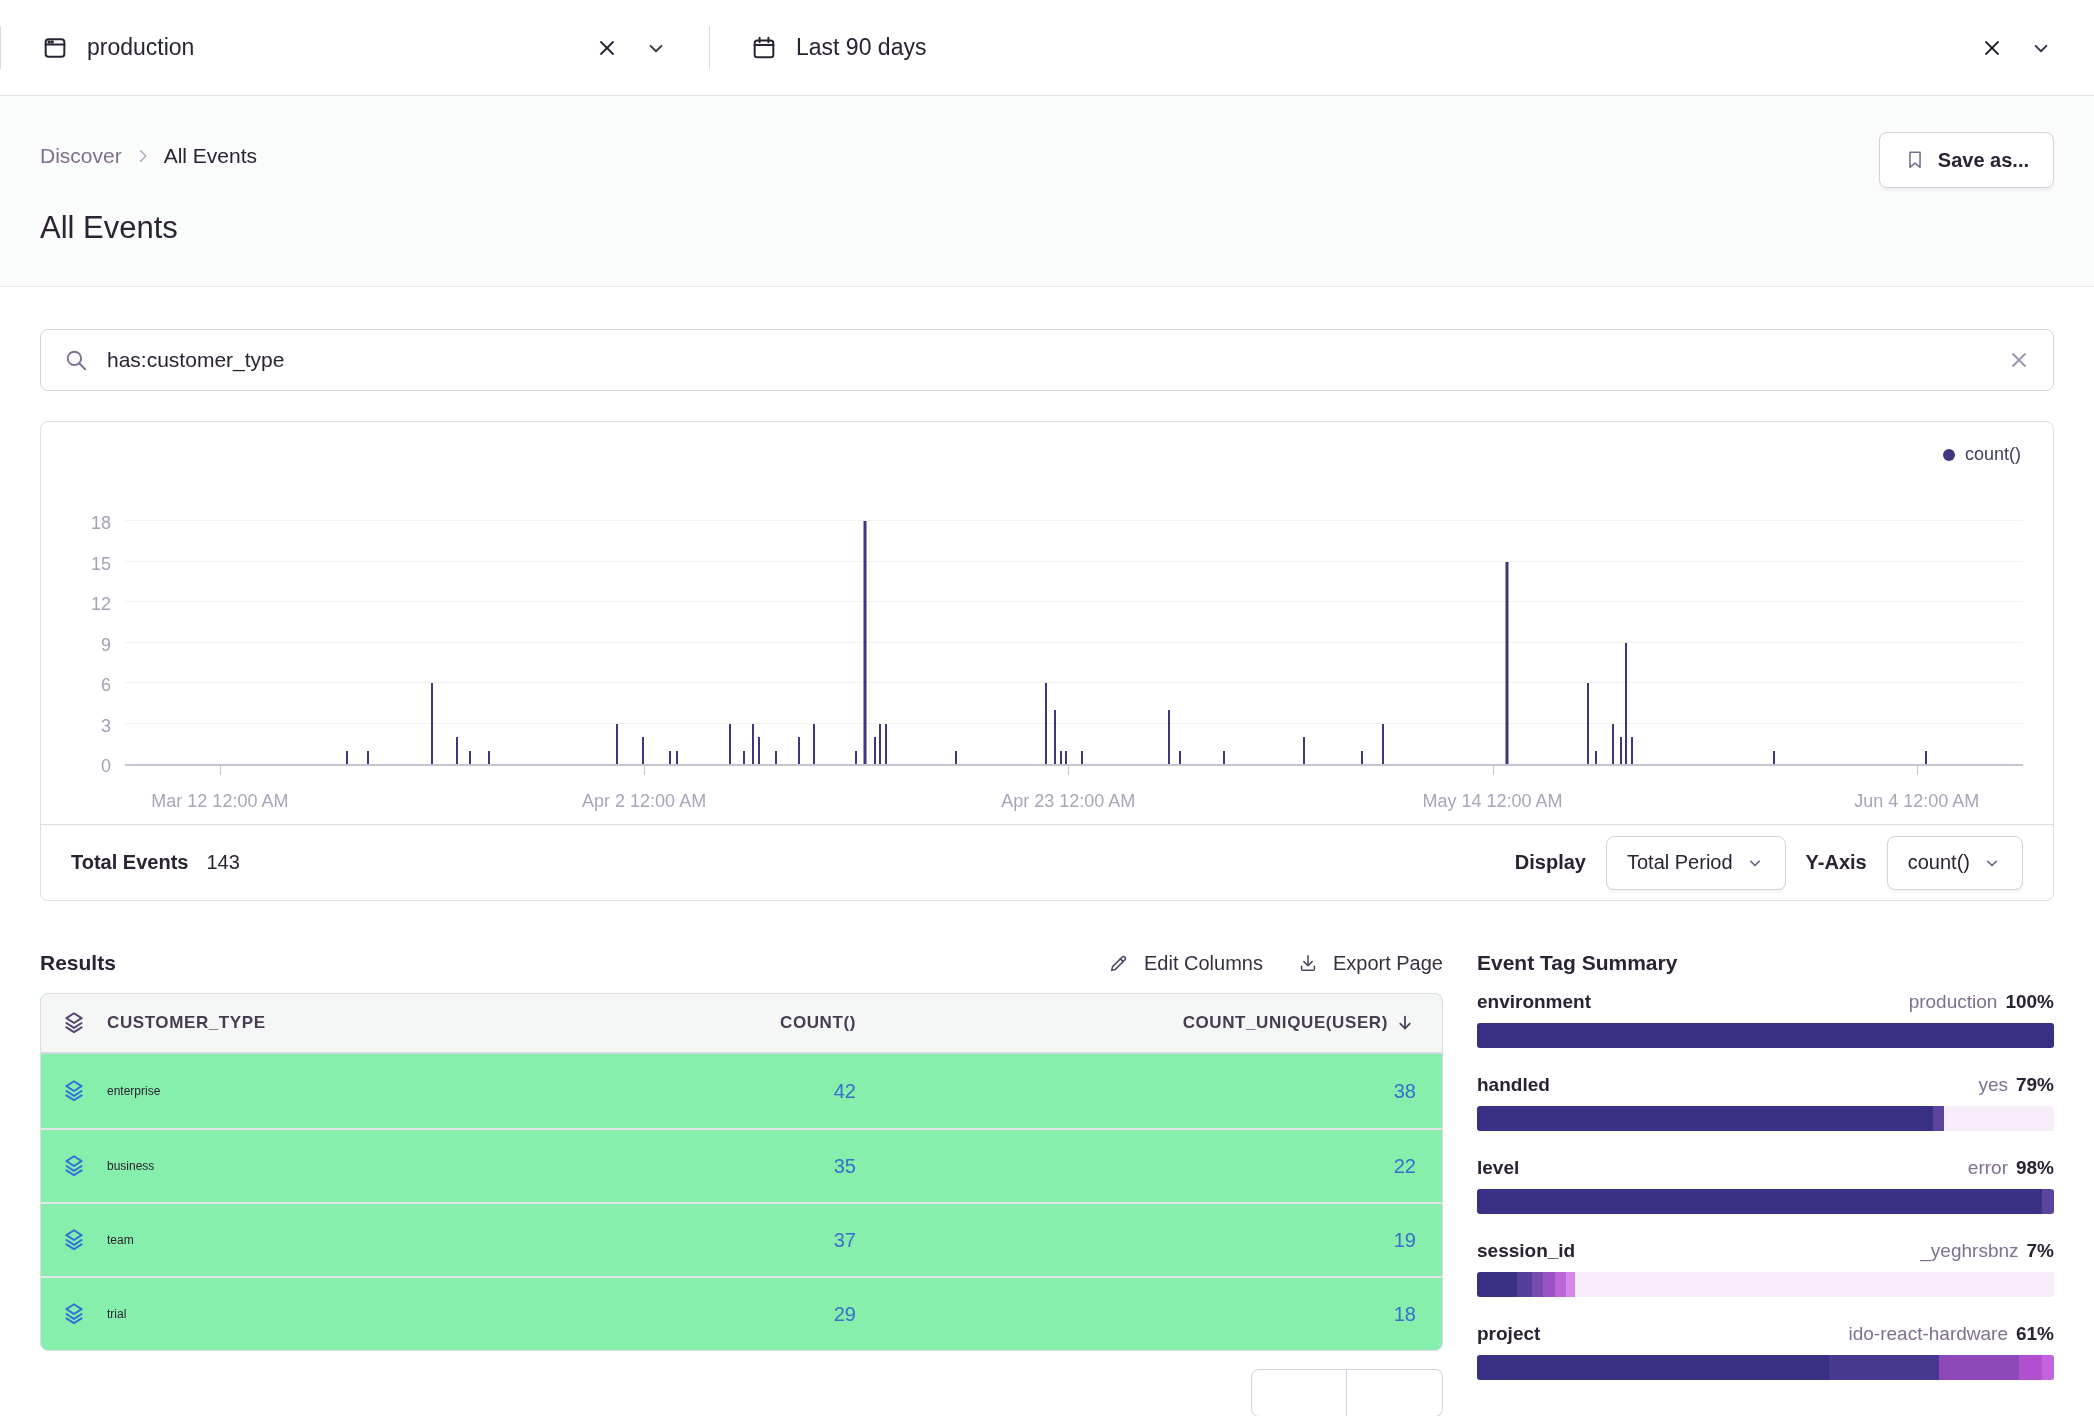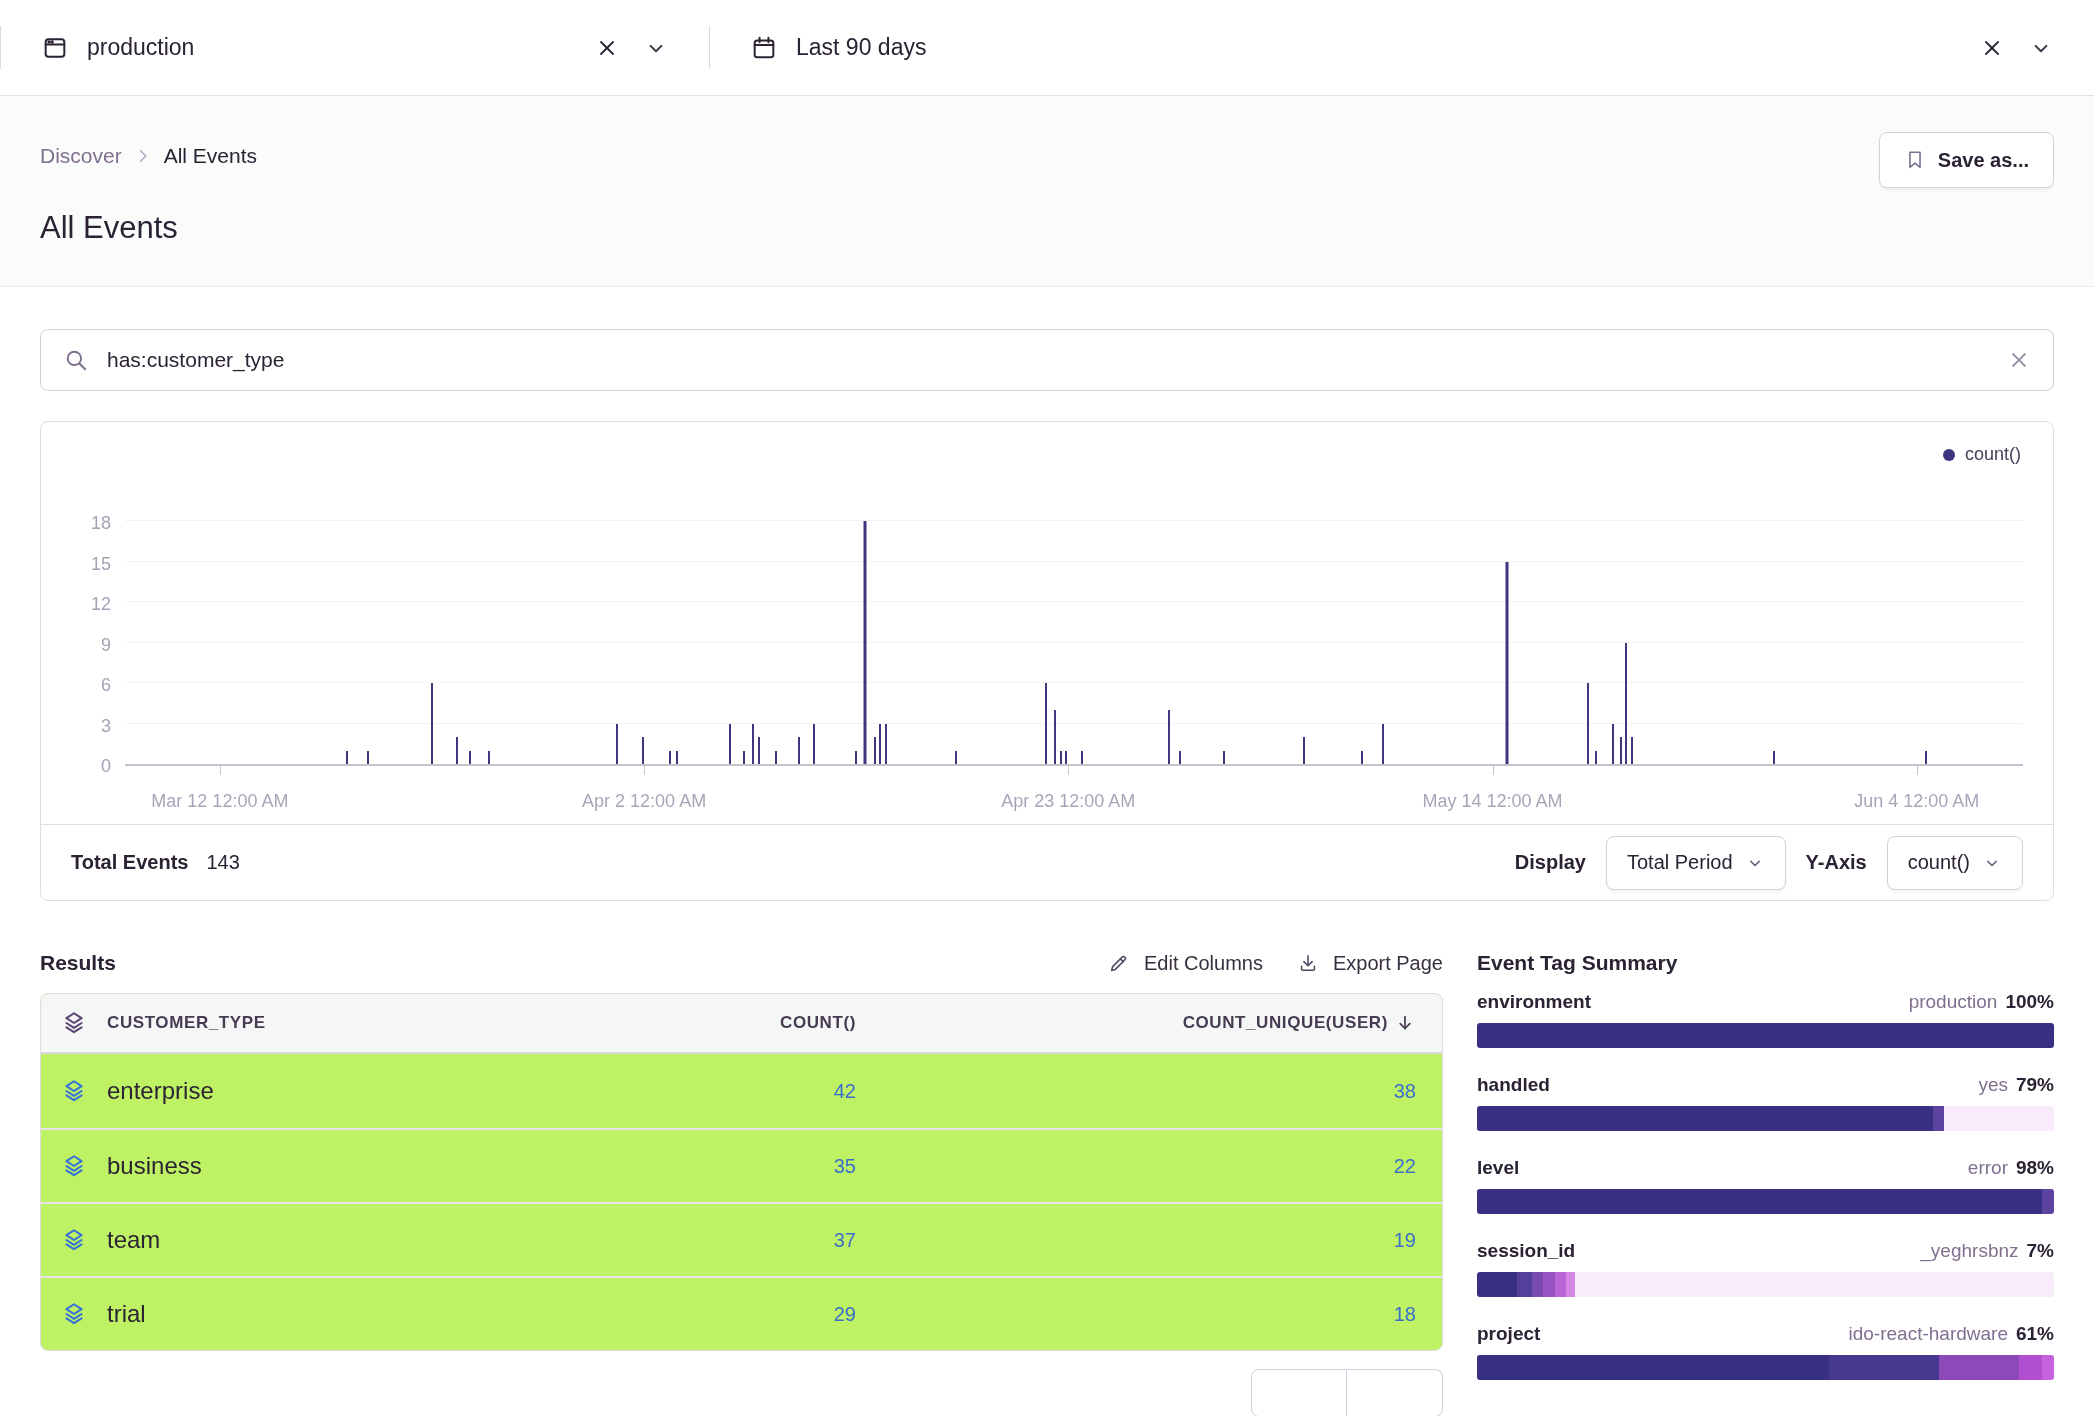--- a/index.html
+++ b/index.html
@@ -81,31 +81,31 @@
   .tags-col { flex:1; }
 
   .results-head { display:flex; align-items:center; }
   .results-title { font-size:21px; font-weight:700; }
   .results-actions { margin-left:auto; display:flex; align-items:center; gap:34px; }
   .action-link { display:flex; align-items:center; gap:14px; font-size:20px;
     color:#372f3f; cursor:pointer; }
   .action-link .icon { color:#4f4760; }
 
   .table { margin-top:18px; border:1px solid #e0dce5; border-radius:8px; overflow:hidden;
-    background:#bef264; }
+    background:#86efac; }
   .t-grid { display:grid; grid-template-columns:66px 1fr 300px 560px; align-items:center; }
   .t-header { background:#f5f7f7; height:60px; border-bottom:2px solid #dbd7e1; }
   .t-header .col-icon { justify-self:center; color:#584674; }
   .th { font-size:17px; font-weight:700; letter-spacing:0.6px; color:#473b52; }
   .th.right, .td.right { justify-self:end; padding-right:26px; }
   .th.sorted { display:flex; align-items:center; gap:6px; }
   .t-row { height:74px; border-top:2px solid #e6e3ea; }
   .t-row:first-of-type { border-top:none; }
   .t-row .col-icon { justify-self:center; color:#3671d9; }
-  .td-name { font-size:24px; color:#2b2233; }
+  .td-name { font-size:12px; color:#2b2233; }
   .td-link { font-size:20px; color:#3b6ecc; cursor:pointer; }
 
   .pagination { display:flex; justify-content:flex-end; margin-top:18px; }
   .pg-btn { width:96px; height:48px; background:#fff; border:1px solid #d5d0dd; cursor:pointer; }
   .pg-btn.prev { border-radius:8px 0 0 8px; }
   .pg-btn.next { border-radius:0 8px 8px 0; border-left:none; }
 
   
   .tags-title { font-size:21px; font-weight:700; }
   .tag-row { margin-top:26px; }

